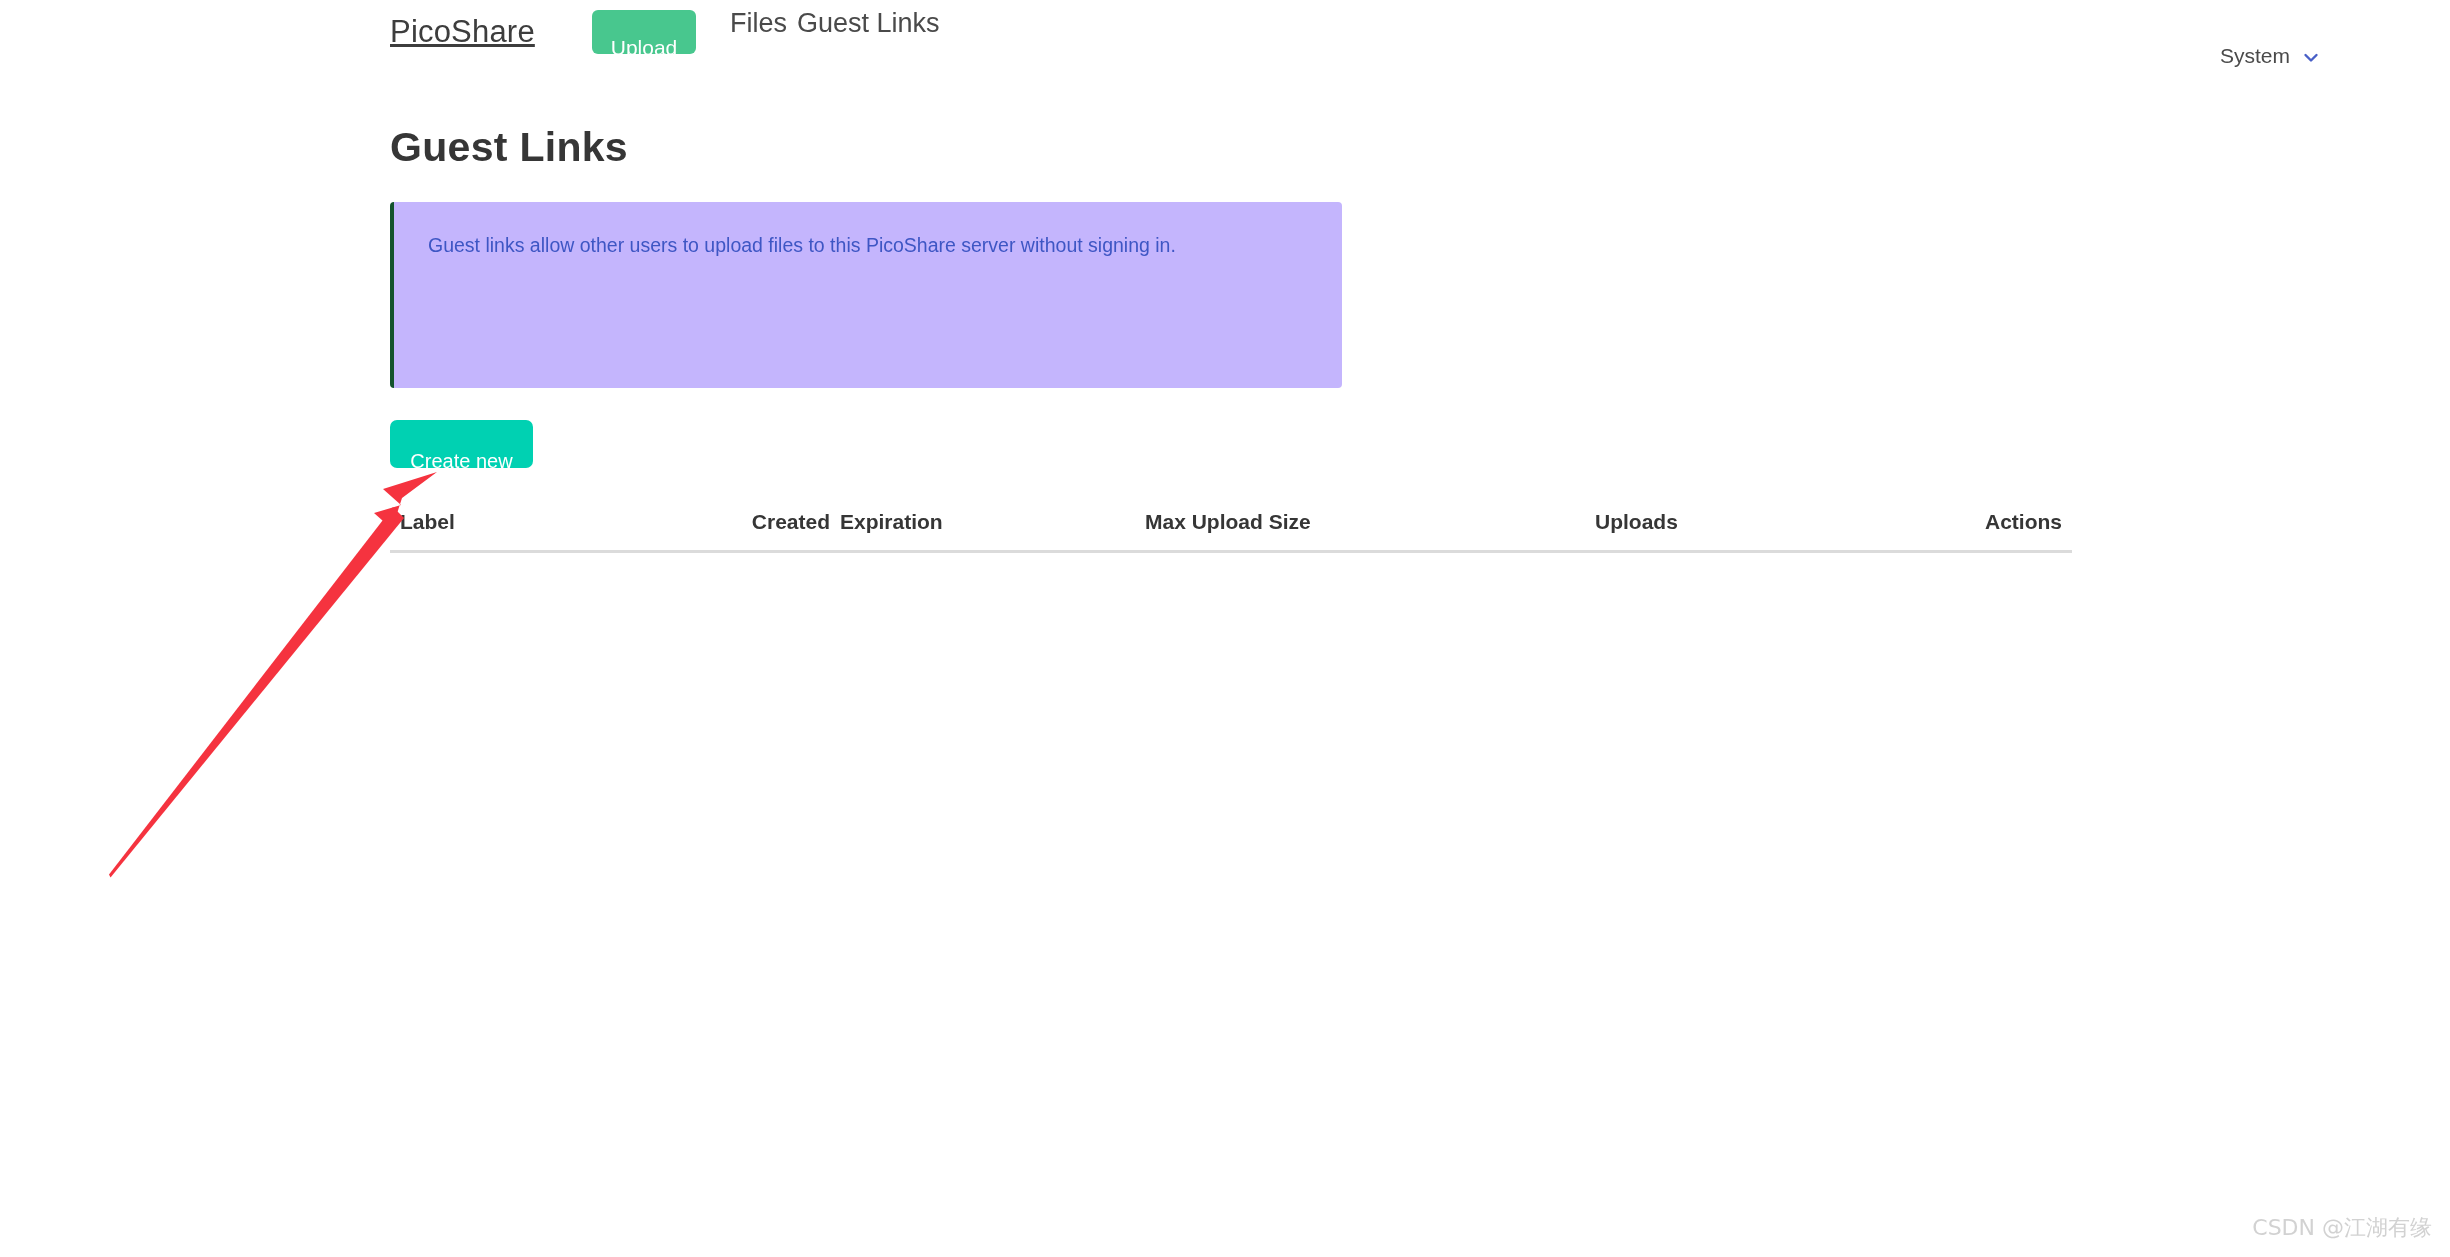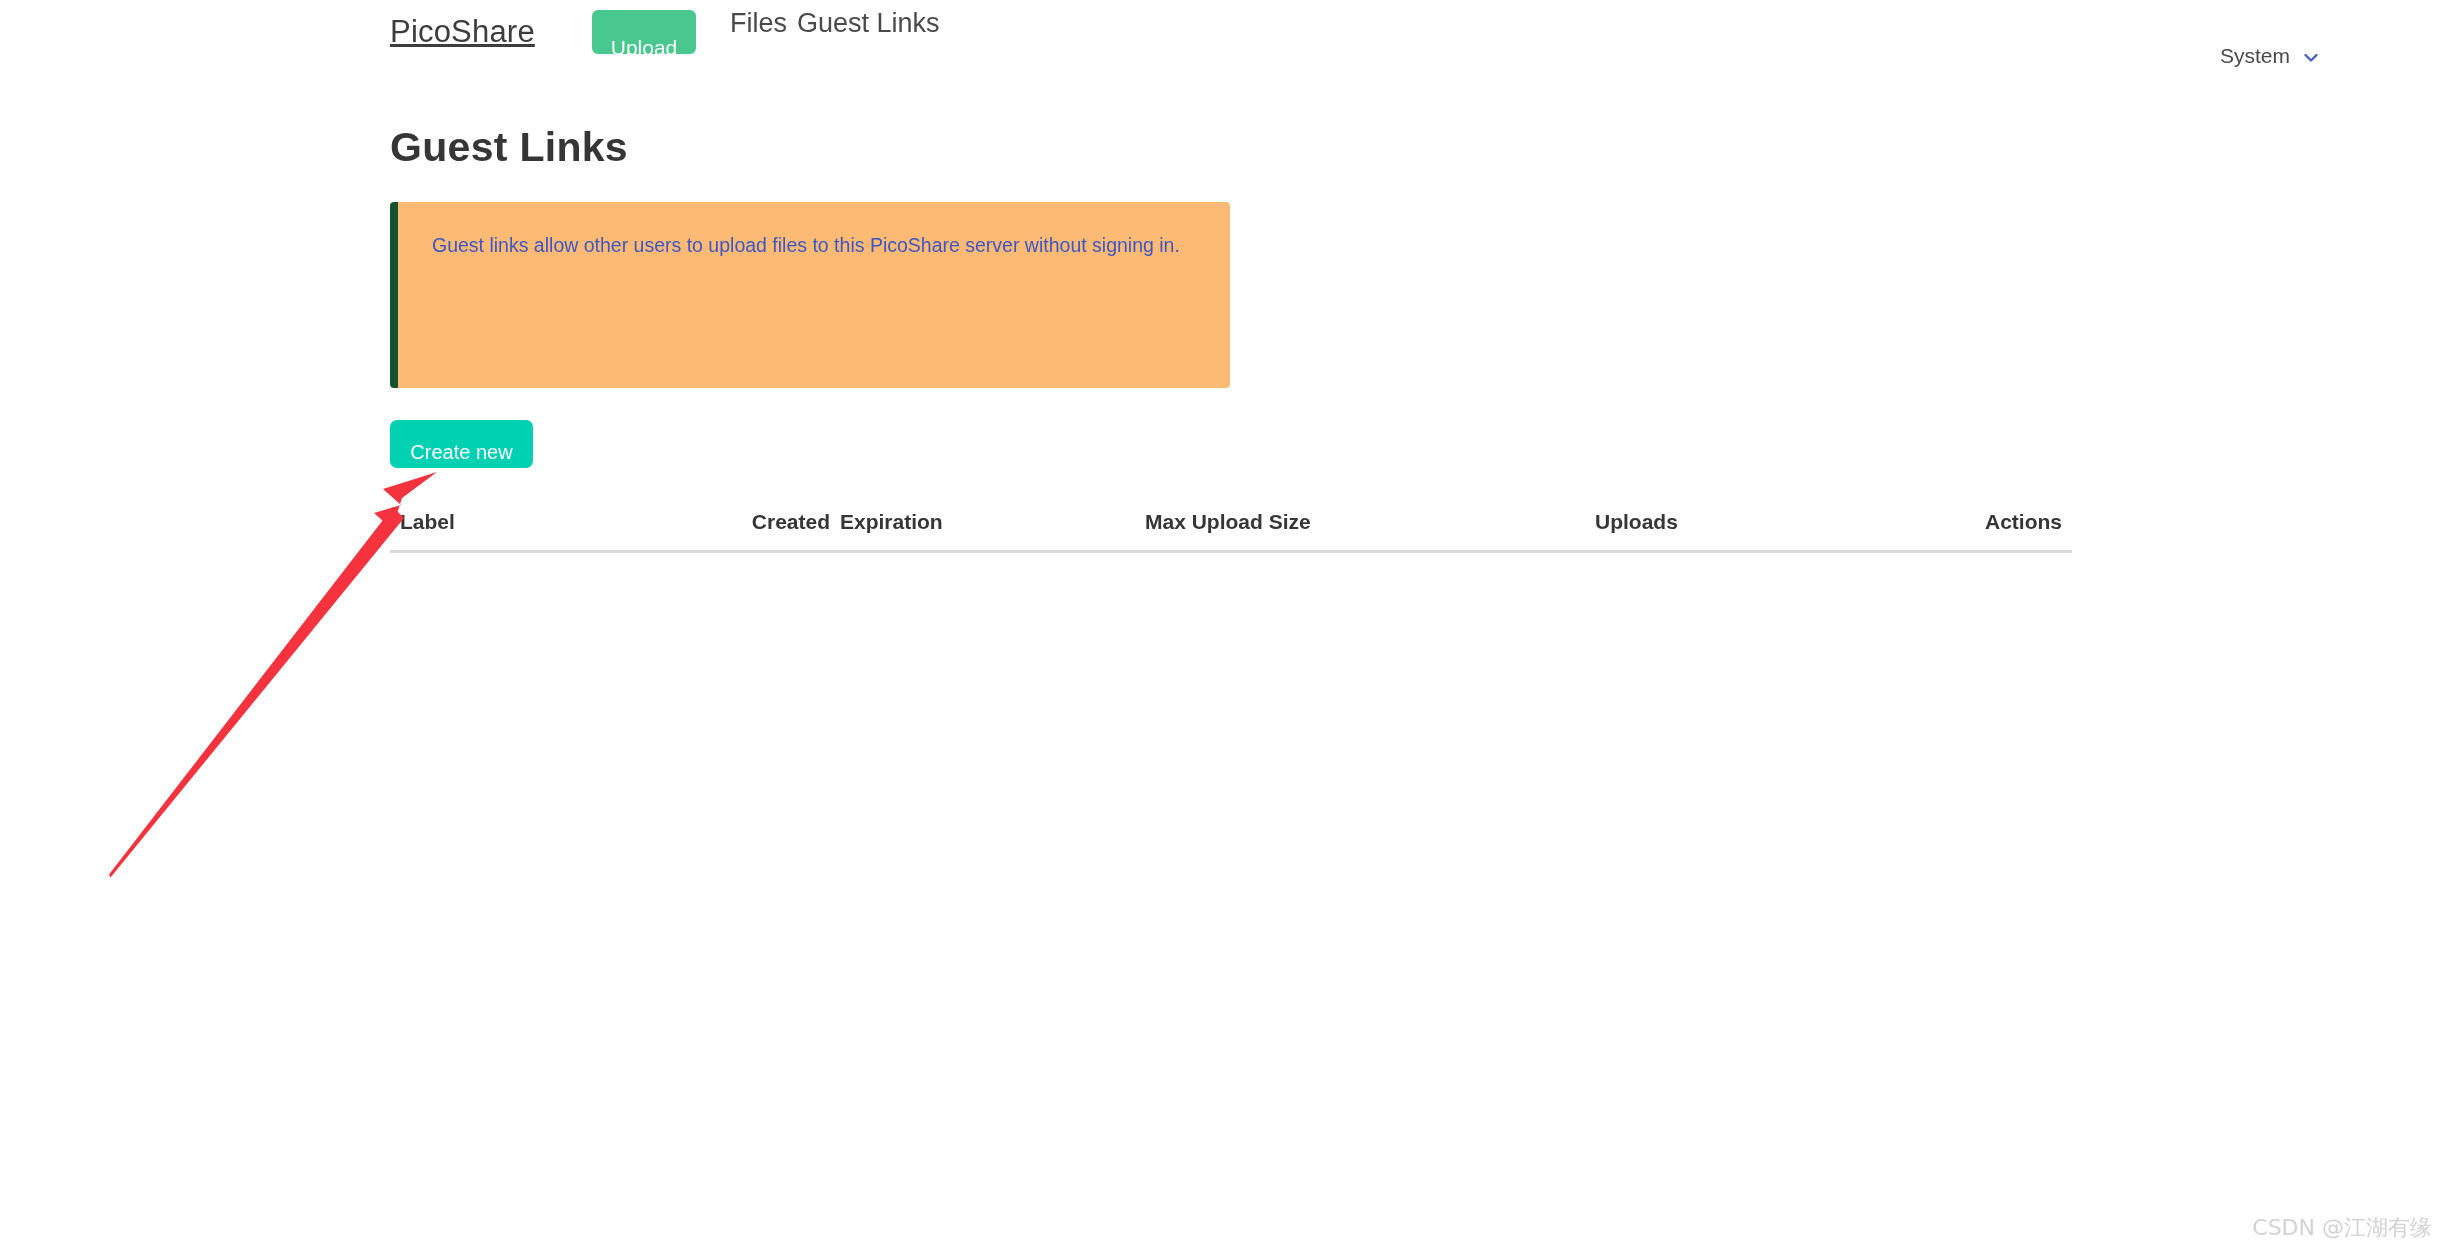--- a/index.html
+++ b/index.html
@@ -113,24 +113,24 @@
     color: #363636;
     letter-spacing: 0.3px;
     line-height: 50px;
     white-space: nowrap;
   }
 
   .notification {
     position: absolute;
     left: 0;
     top: 202px;
-    width: 840px;
+    width: 952px;
     min-height: 186px;
-    background: #fdba74;
-    border-left: 8px solid #14532d;
+    background: #c4b5fd;
+    border-left: 4px solid #14532d;
     border-radius: 4px;
     padding: 28px 34px 30px 34px;
   }
   .notification p {
     color: #3e56c4;
     font-size: 19.5px;
     line-height: 30px;
     margin: 0;
   }
   .notification p + p { margin-top: 27px; }
@@ -143,21 +143,21 @@
     height: 48px;
     background: #00d1b2;
     border: none;
     border-radius: 7px;
     color: #ffffff;
     font-family: "Liberation Sans", sans-serif;
     font-size: 20px;
     line-height: 48px;
     text-align: center;
     cursor: pointer;
-    padding: 8px;
+    padding: 17px;
   }
 
   
   .gl-table {
     position: absolute;
     left: 0;
     top: 502px;
     width: 1682px;
     border-collapse: collapse;
   }

